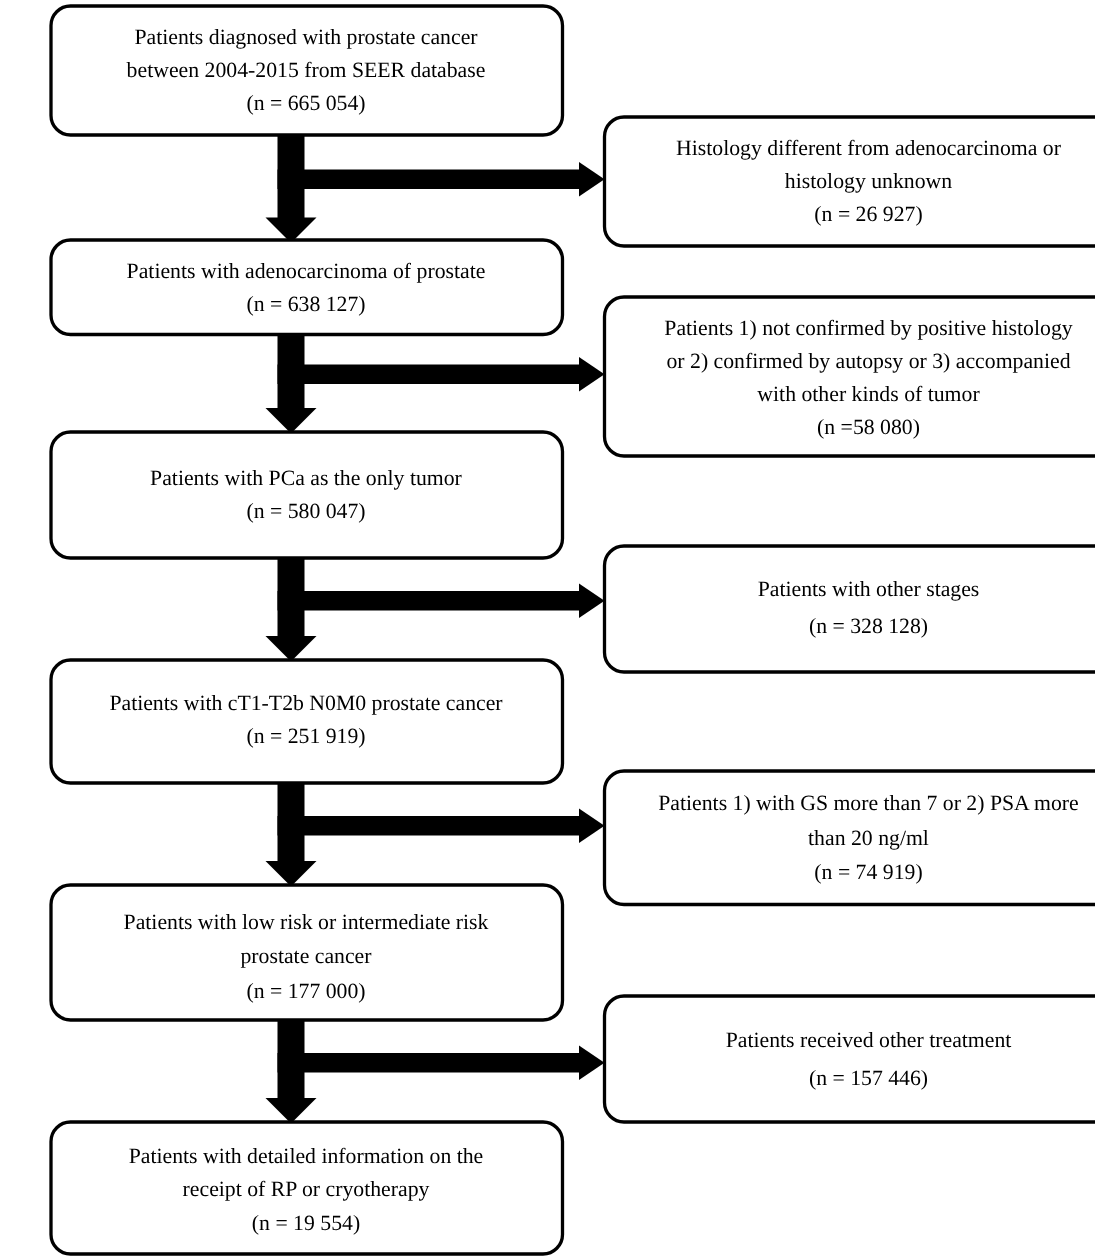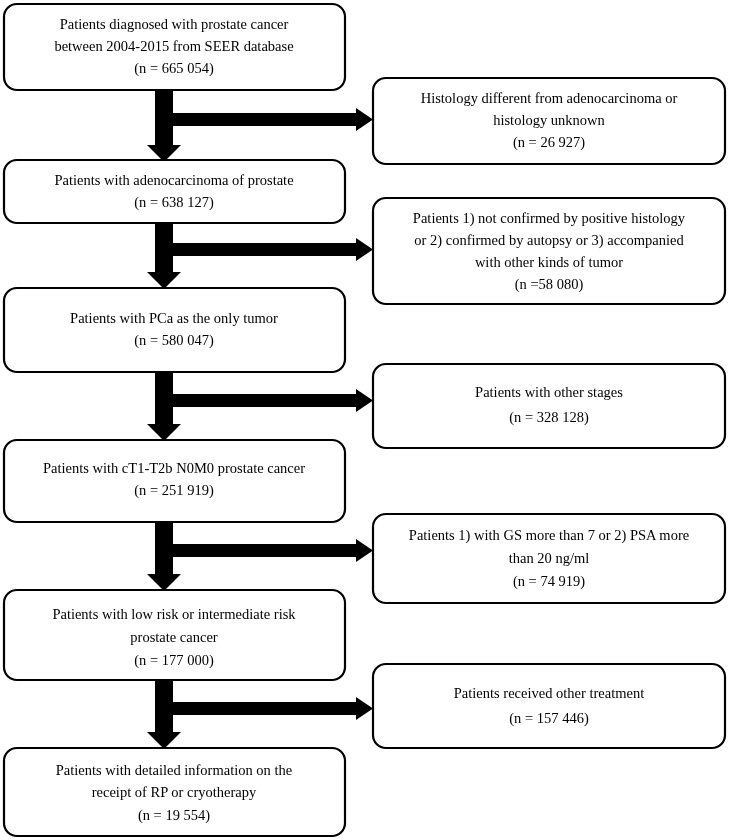--- a/index.html
+++ b/index.html
@@ -11,20 +11,21 @@
     width: 730px;
     height: 840px;
     font-family: "Liberation Serif", "DejaVu Serif", serif;
     color: #000000;
     overflow: hidden;
   }
   #flowchart-root {
     position: relative;
     width: 578px;
     height: 840px;
+    margin-left: 30px;
   }
   svg.flow-svg {
     position: absolute;
     top: 0;
     left: 0;
     width: 730px;
     height: 840px;
   }
   .node-box {
     fill: #ffffff;

